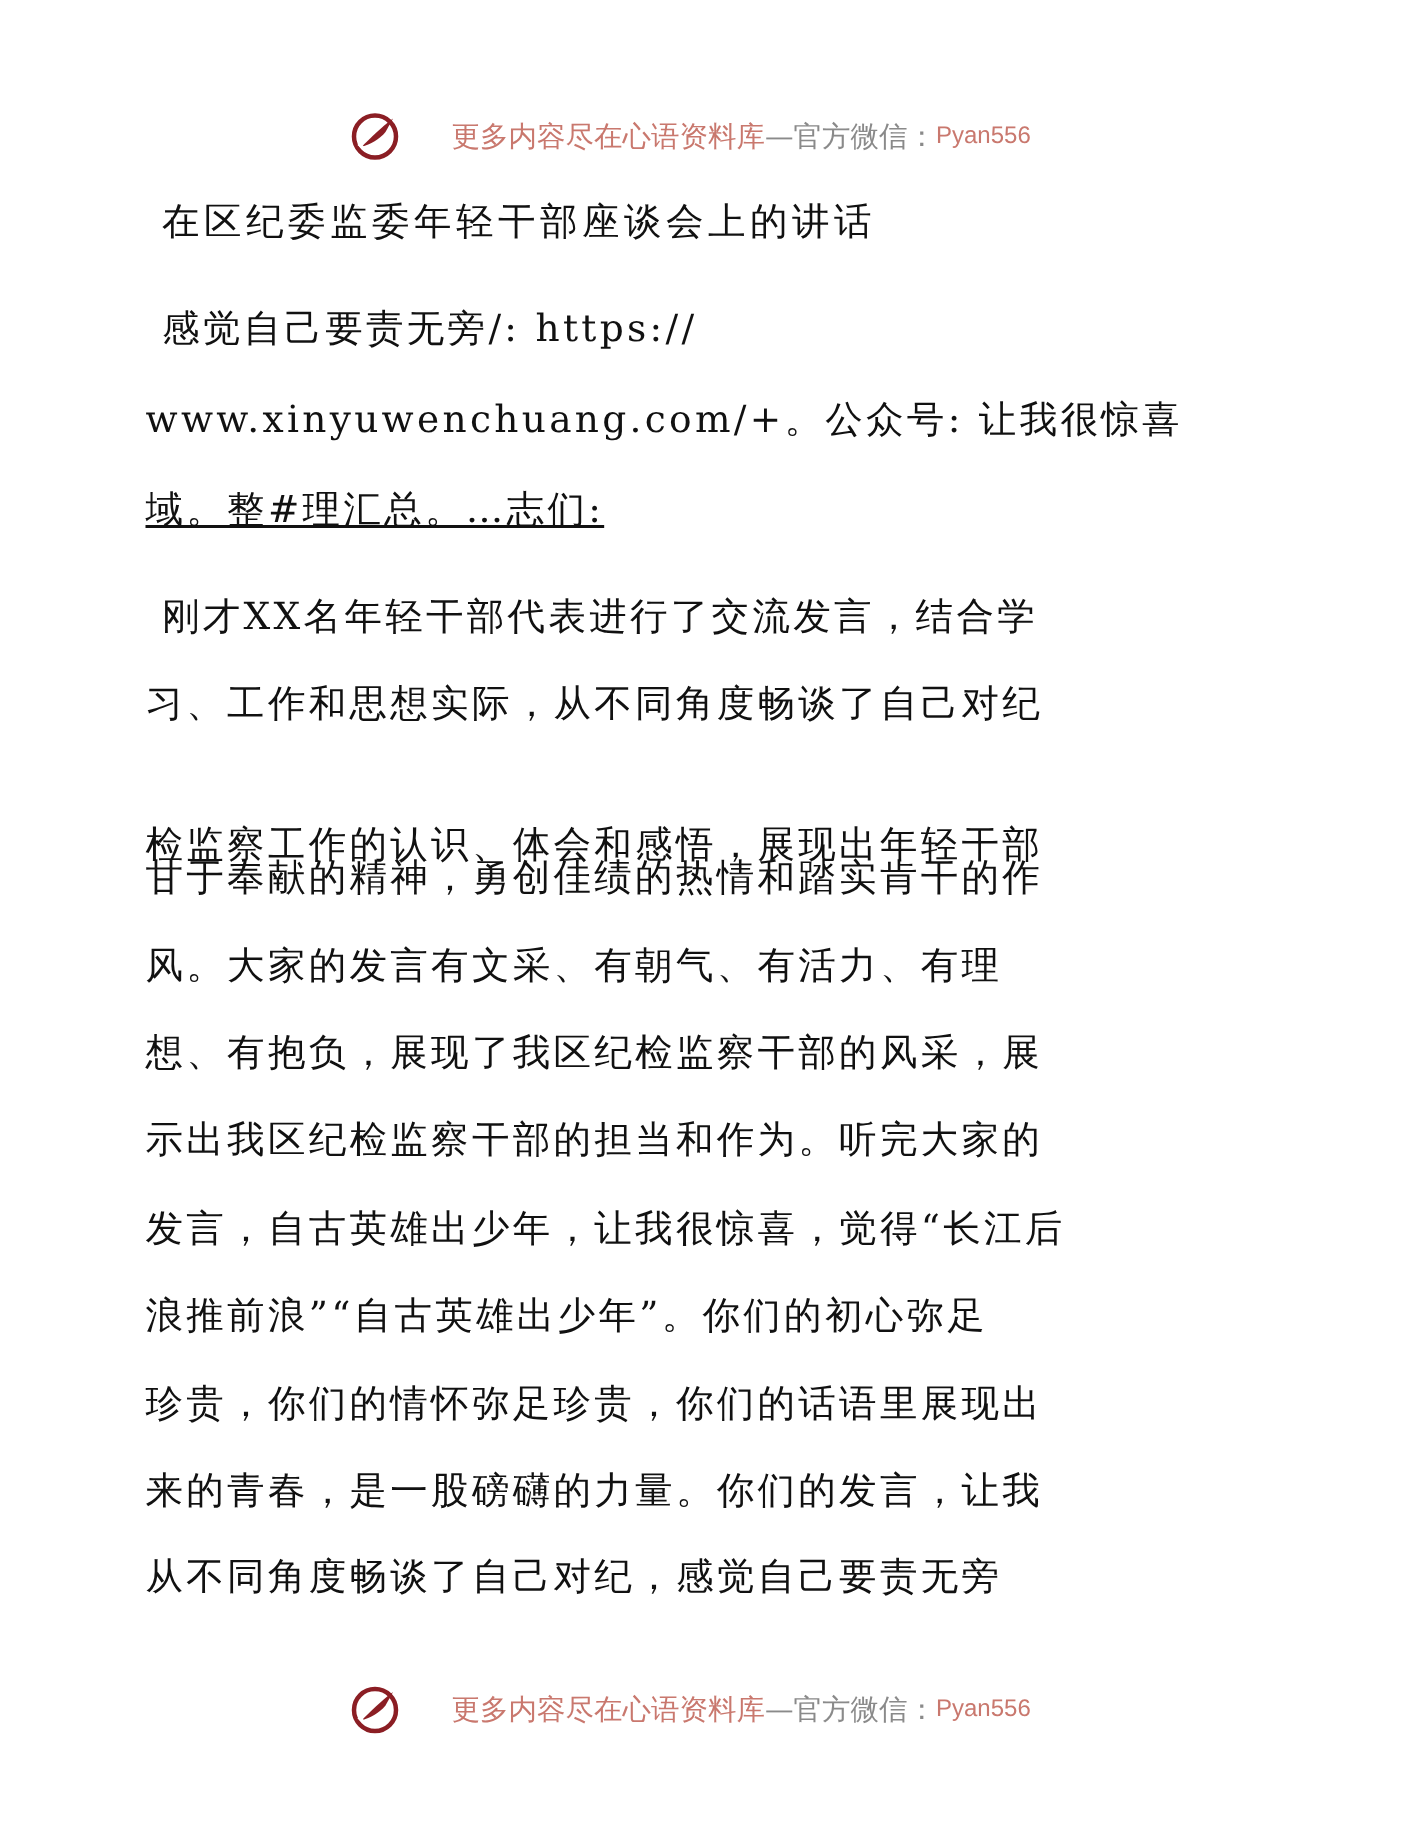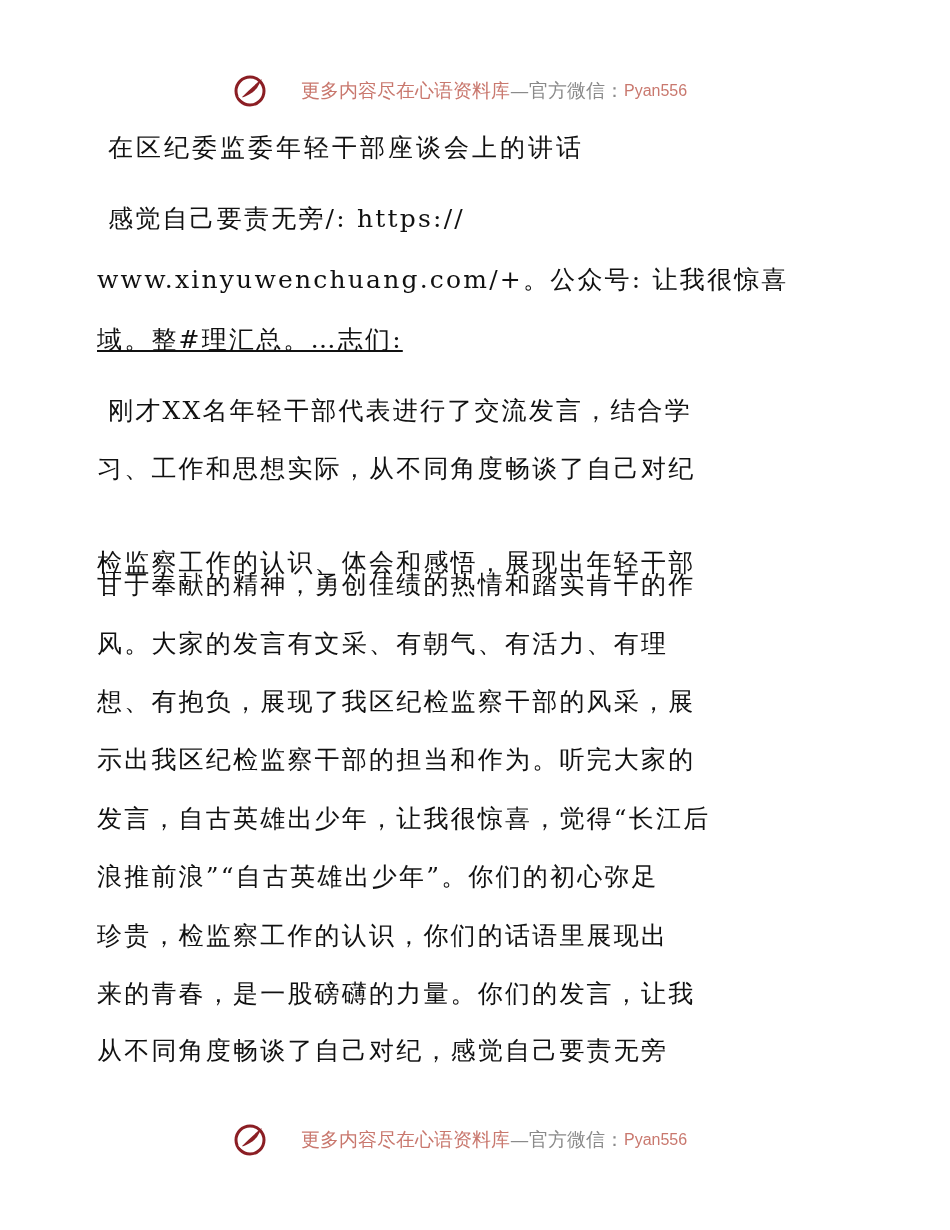--- a/index.html
+++ b/index.html
@@ -41,21 +41,21 @@
 
 <div class="line indent" style="top:391px;">刚才XX名年轻干部代表进行了交流发言，结合学</div>
 <div class="line" style="top:449px;">习、工作和思想实际，从不同角度畅谈了自己对纪</div>
 <div class="line" style="top:507px;margin-top:36px;">检监察工作的认识、体会和感悟，展现出年轻干部</div>
 <div class="line" style="top:565px;">甘于奉献的精神，勇创佳绩的热情和踏实肯干的作</div>
 <div class="line" style="top:624px;">风。大家的发言有文采、有朝气、有活力、有理</div>
 <div class="line" style="top:682px;text-align:right;">想、有抱负，展现了我区纪检监察干部的风采，展</div>
 <div class="line" style="top:740px;">示出我区纪检监察干部的担当和作为。听完大家的</div>
 <div class="line" style="top:799px;">发言，自古英雄出少年，让我很惊喜，觉得“长江后</div>
 <div class="line" style="top:857px;">浪推前浪”“自古英雄出少年”。你们的初心弥足</div>
-<div class="line" style="top:916px;">珍贵，检监察工作的认识，你们的话语里展现出</div>
+<div class="line" style="top:916px;">珍贵，你们的情怀弥足珍贵，你们的话语里展现出</div>
 <div class="line" style="top:974px;">来的青春，是一股磅礴的力量。你们的发言，让我</div>
 <div class="line" style="top:1031px;">从不同角度畅谈了自己对纪，感觉自己要责无旁</div>
 
 <div class="banner bottom">
   <svg class="logo" viewBox="0 0 34 34">
     <circle cx="17" cy="17" r="14" fill="none" stroke="#8b1e24" stroke-width="3"></circle>
     <path d="M8 24 C14 18, 20 12, 29 5 L24 14 C20 19, 14 22, 8 24 Z" fill="#8b1e24"></path>
     <path d="M6 22 C10 26, 16 28, 22 26" fill="none" stroke="#ffffff" stroke-width="2"></path>
   </svg>
   <span class="red">更多内容尽在心语资料库</span>

